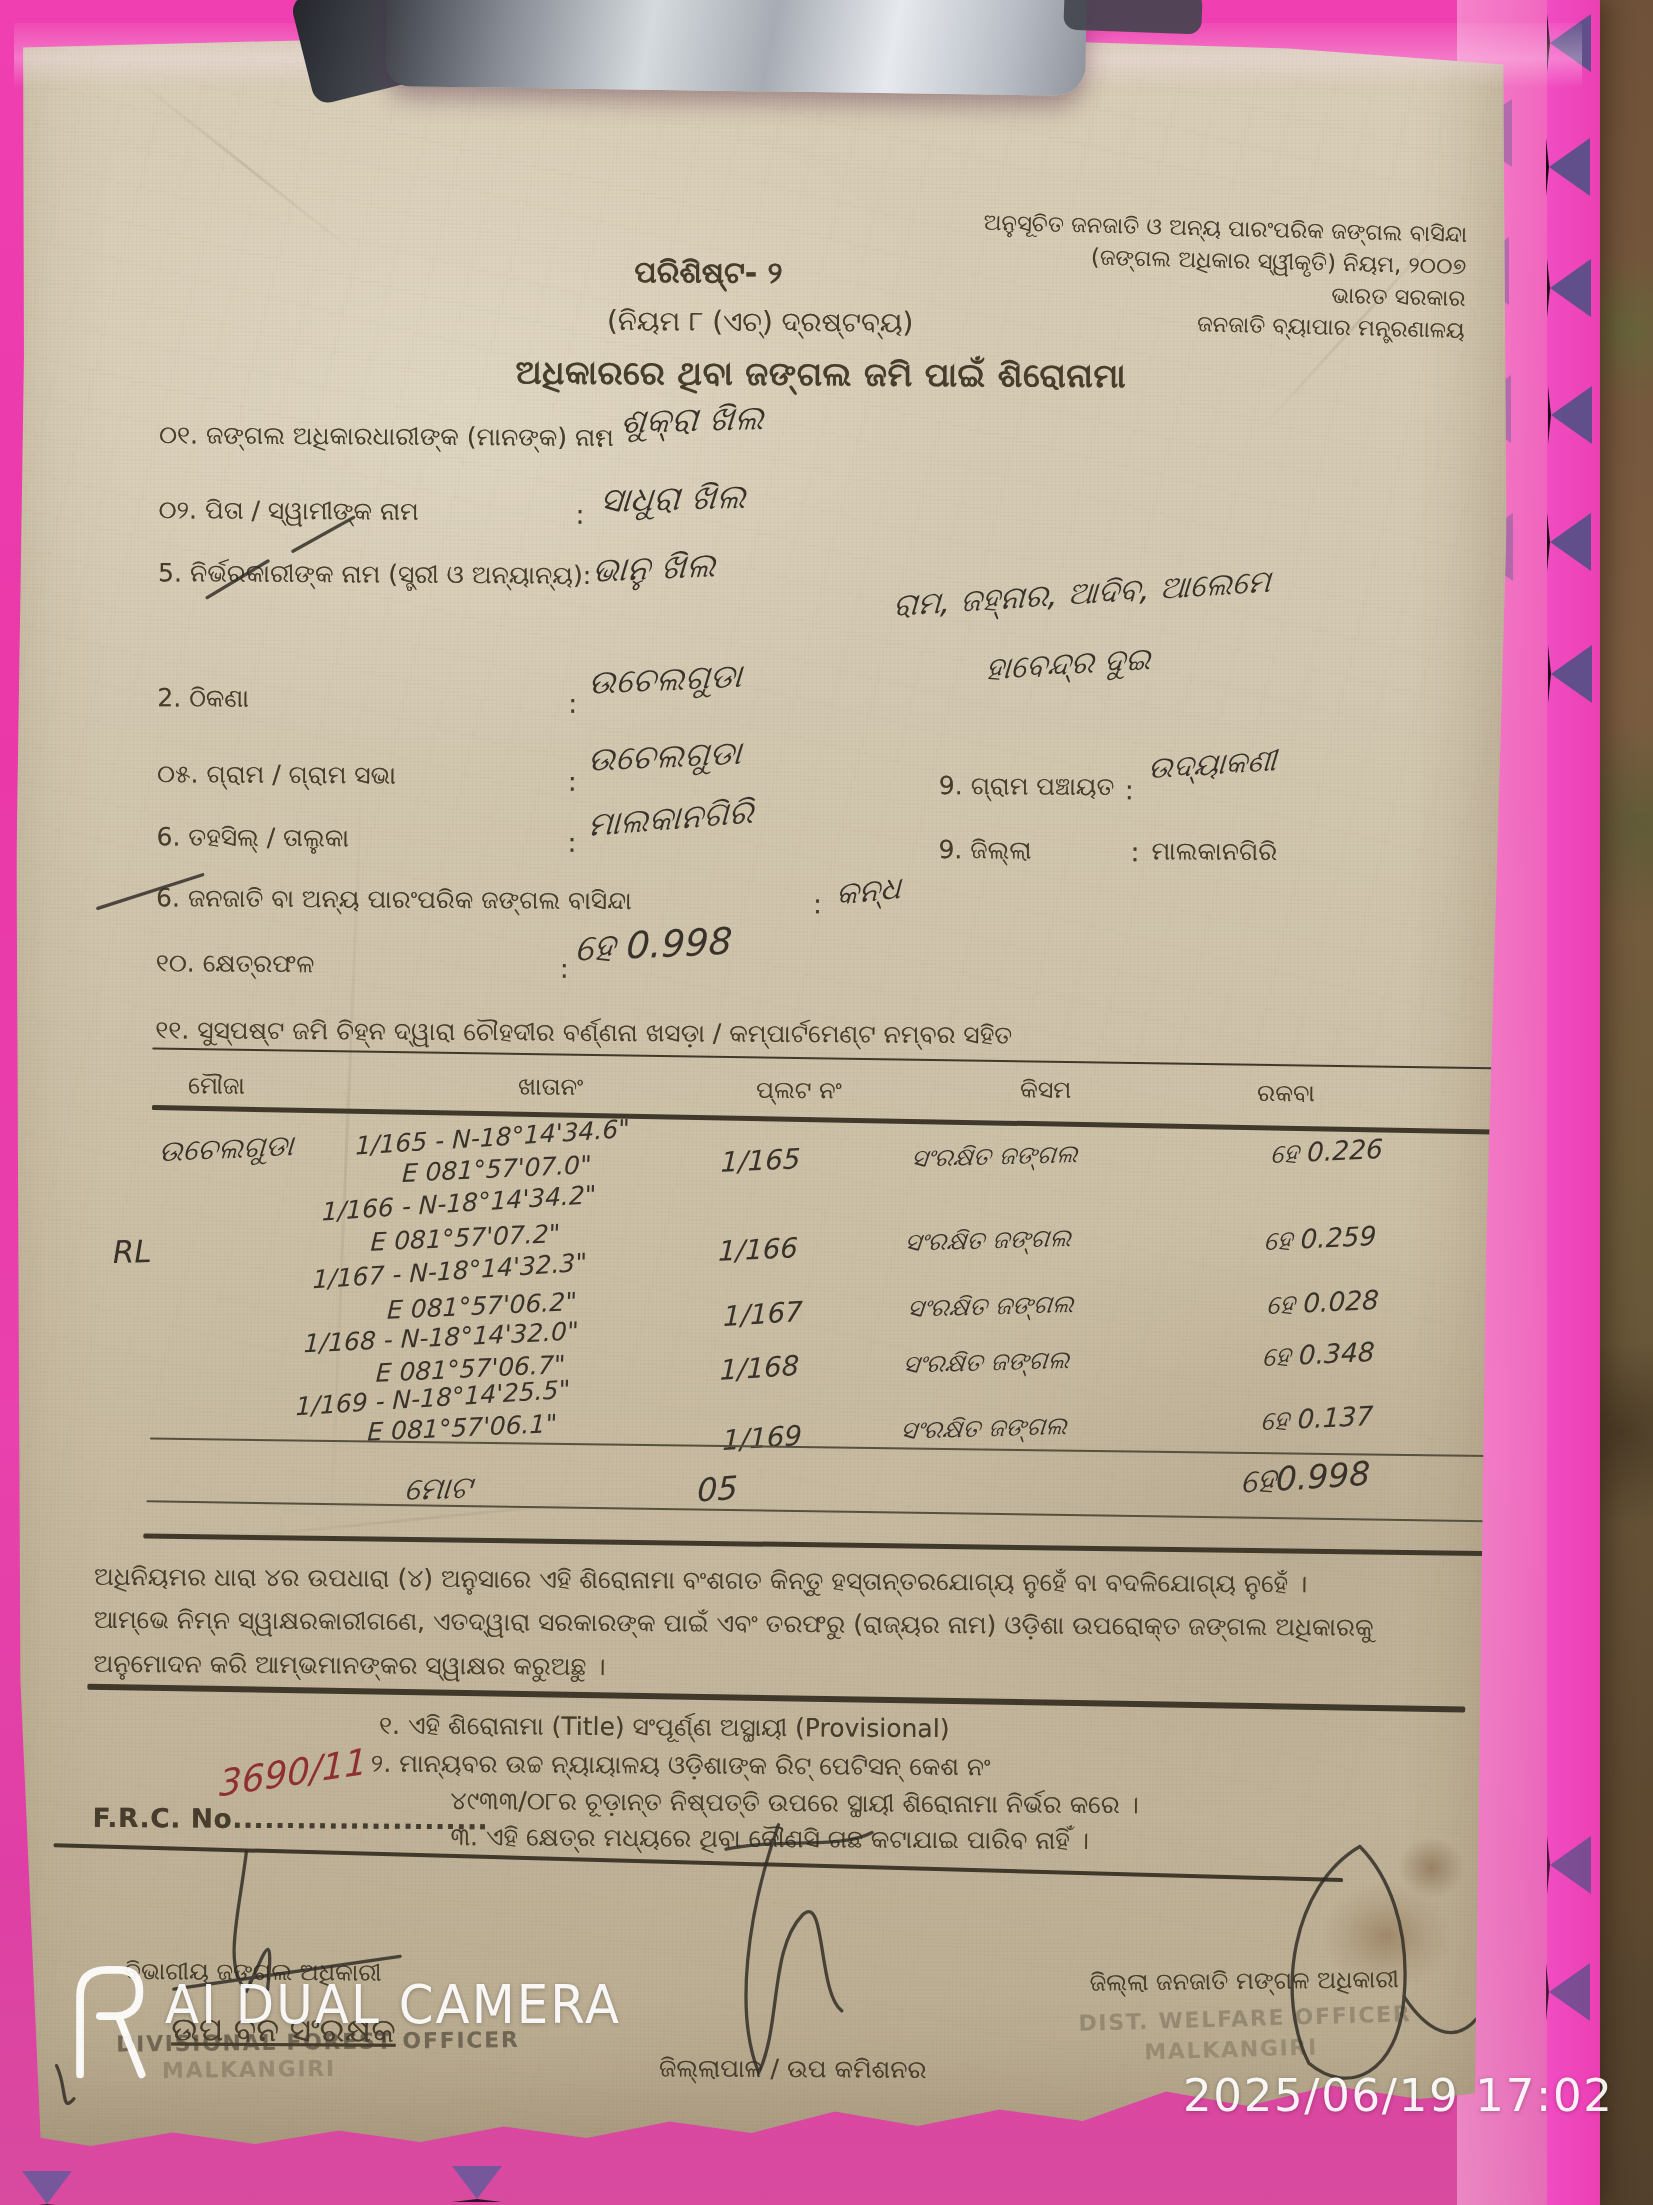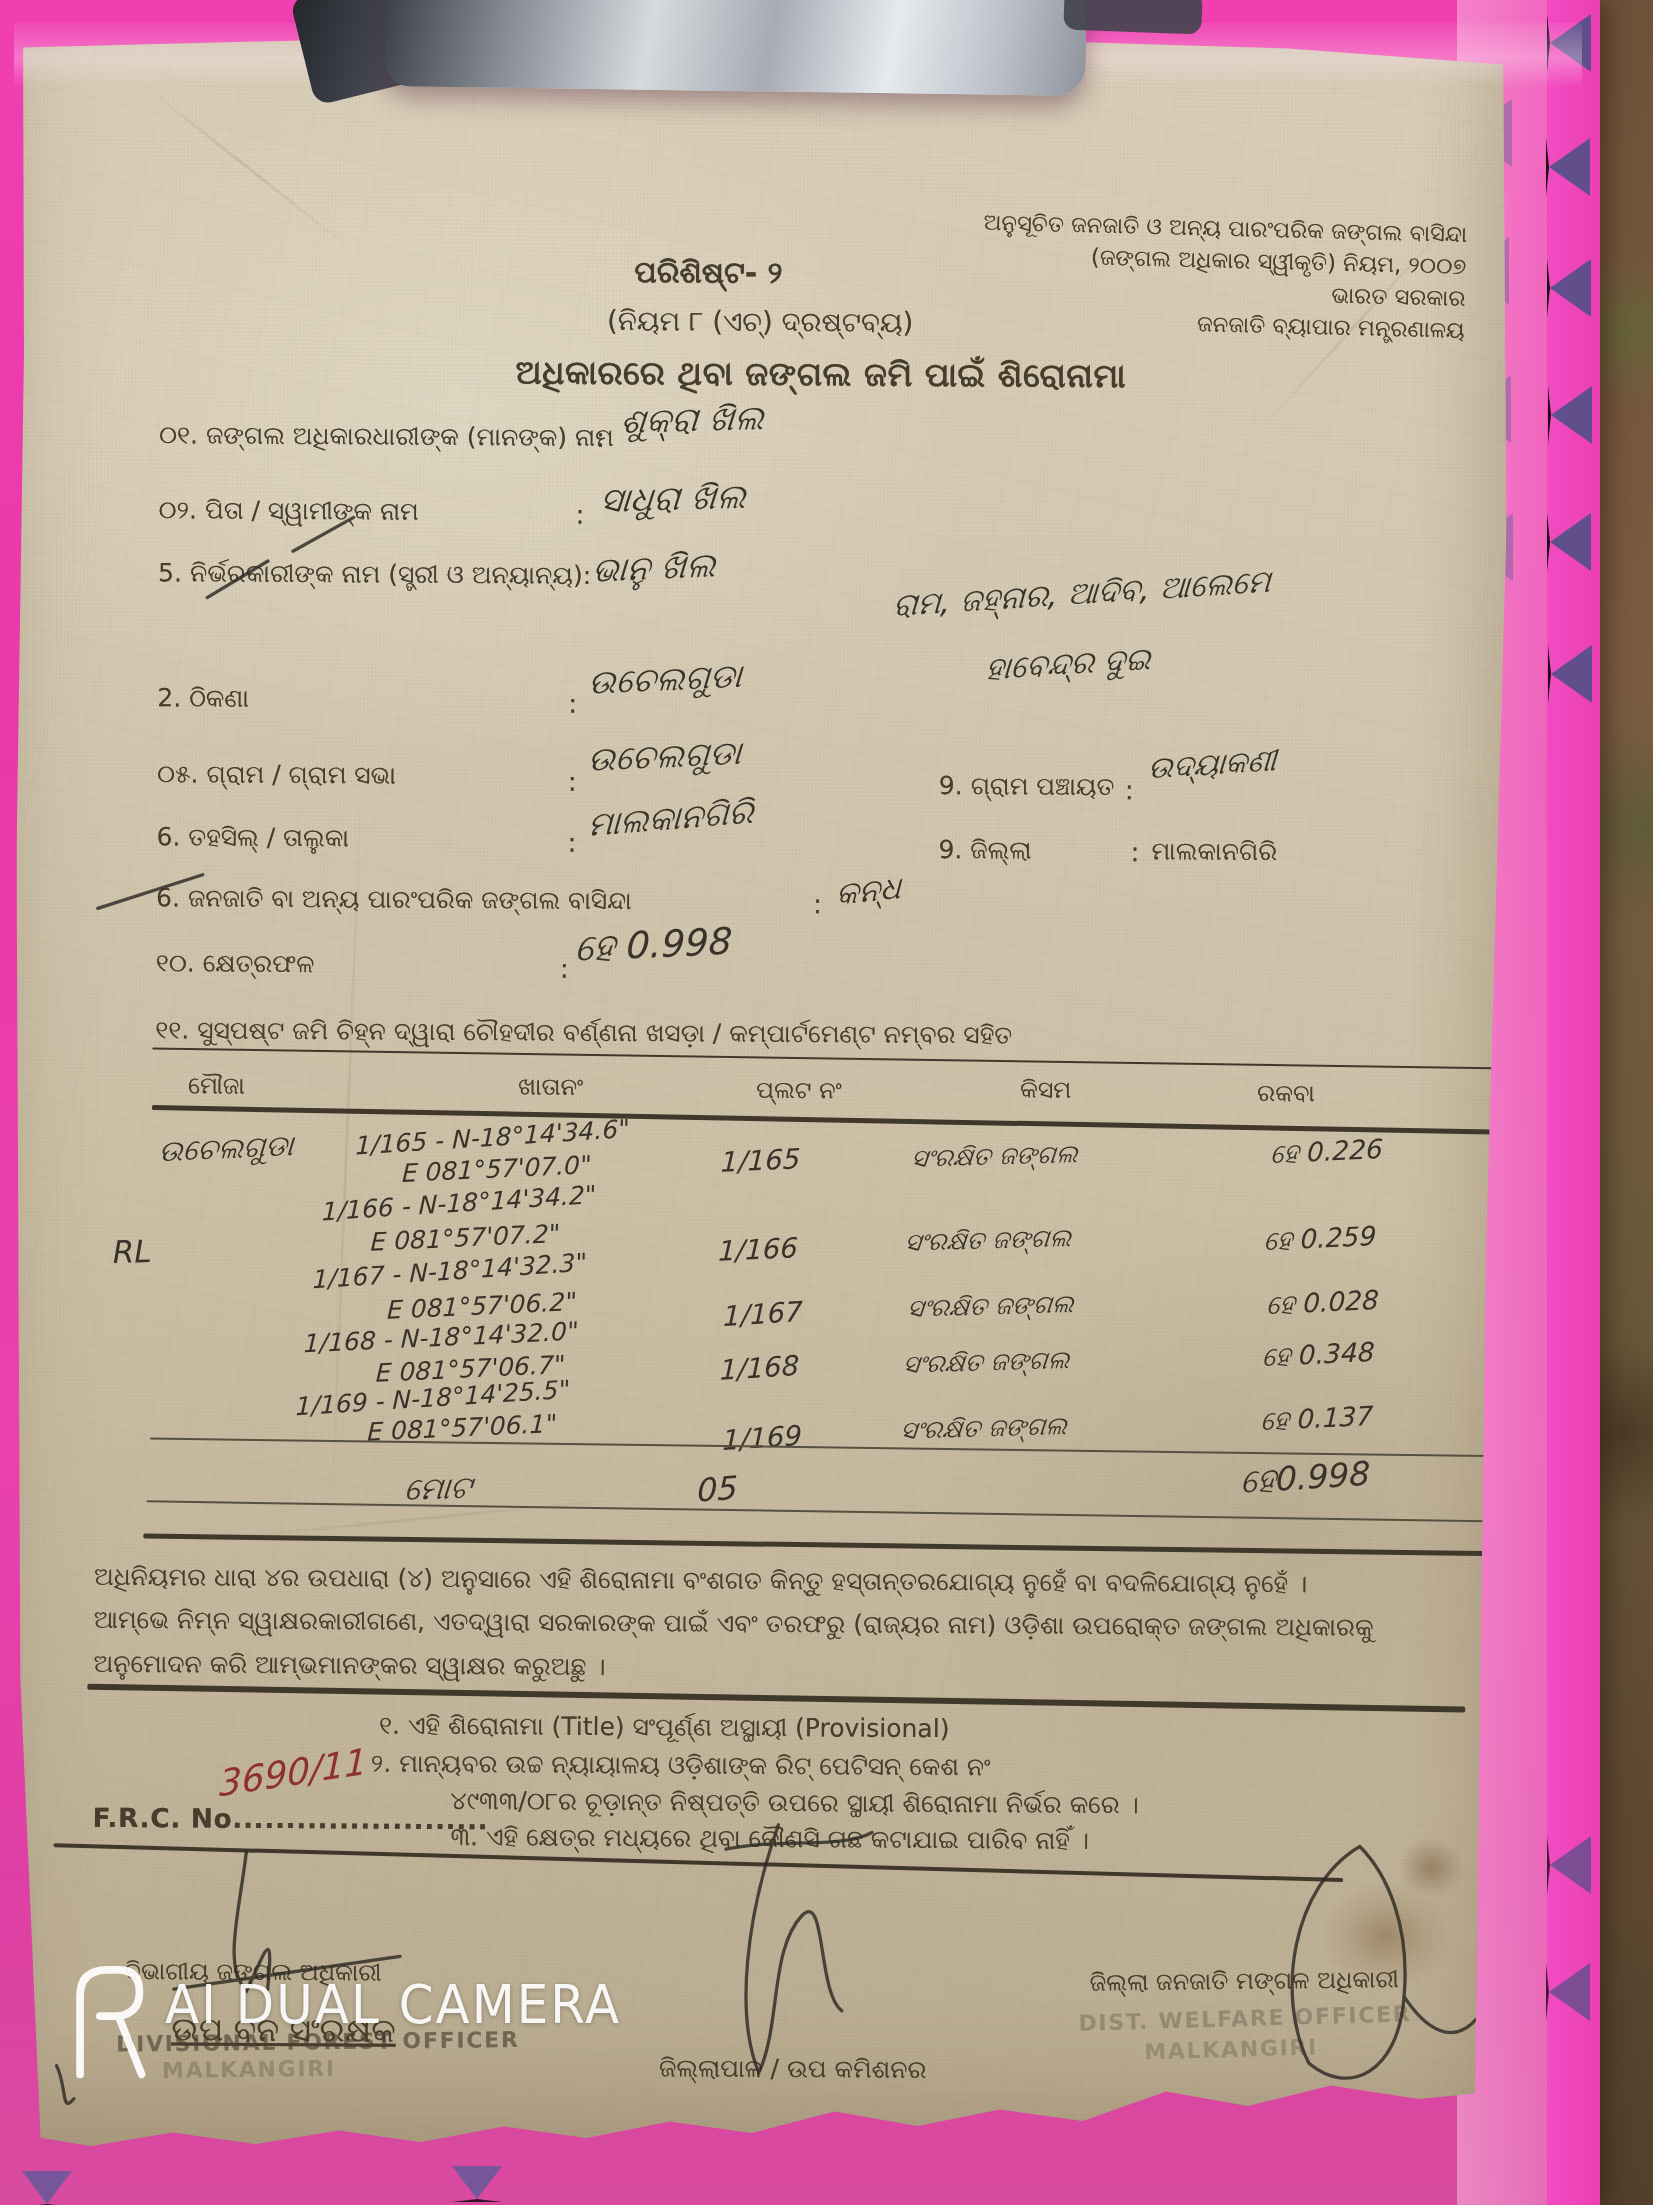--- a/index.html
+++ b/index.html
@@ -241,15 +241,16 @@
   <div class="abs sleeve"></div>
 
   <div class="abs metal1"></div>
   <div class="abs metal2"></div>
   <div class="abs metal3"></div>
 
   <svg class="abs" style="left:71px;top:1960px;" width="83" height="121" viewBox="0 0 150 220">
     <path d="M16 208 L16 66 Q16 18 66 18 L86 18 Q124 18 124 58 Q124 96 86 102 L52 102 M86 102 L128 208" fill="none" stroke="rgba(255,255,255,.92)" stroke-width="14" stroke-linecap="round" stroke-linejoin="round"></path>
   </svg>
   <div class="abs wm" style="left:165px;top:1974px;font-size:53px;letter-spacing:2.2px;transform:scaleX(.94);transform-origin:left;">AI DUAL CAMERA</div>
+  <div class="abs wm" style="left:1183px;top:2069px;font-size:45px;letter-spacing:1.7px;">2025/06/19 17:02</div>
 
 </div>
 
 
 </body></html>

